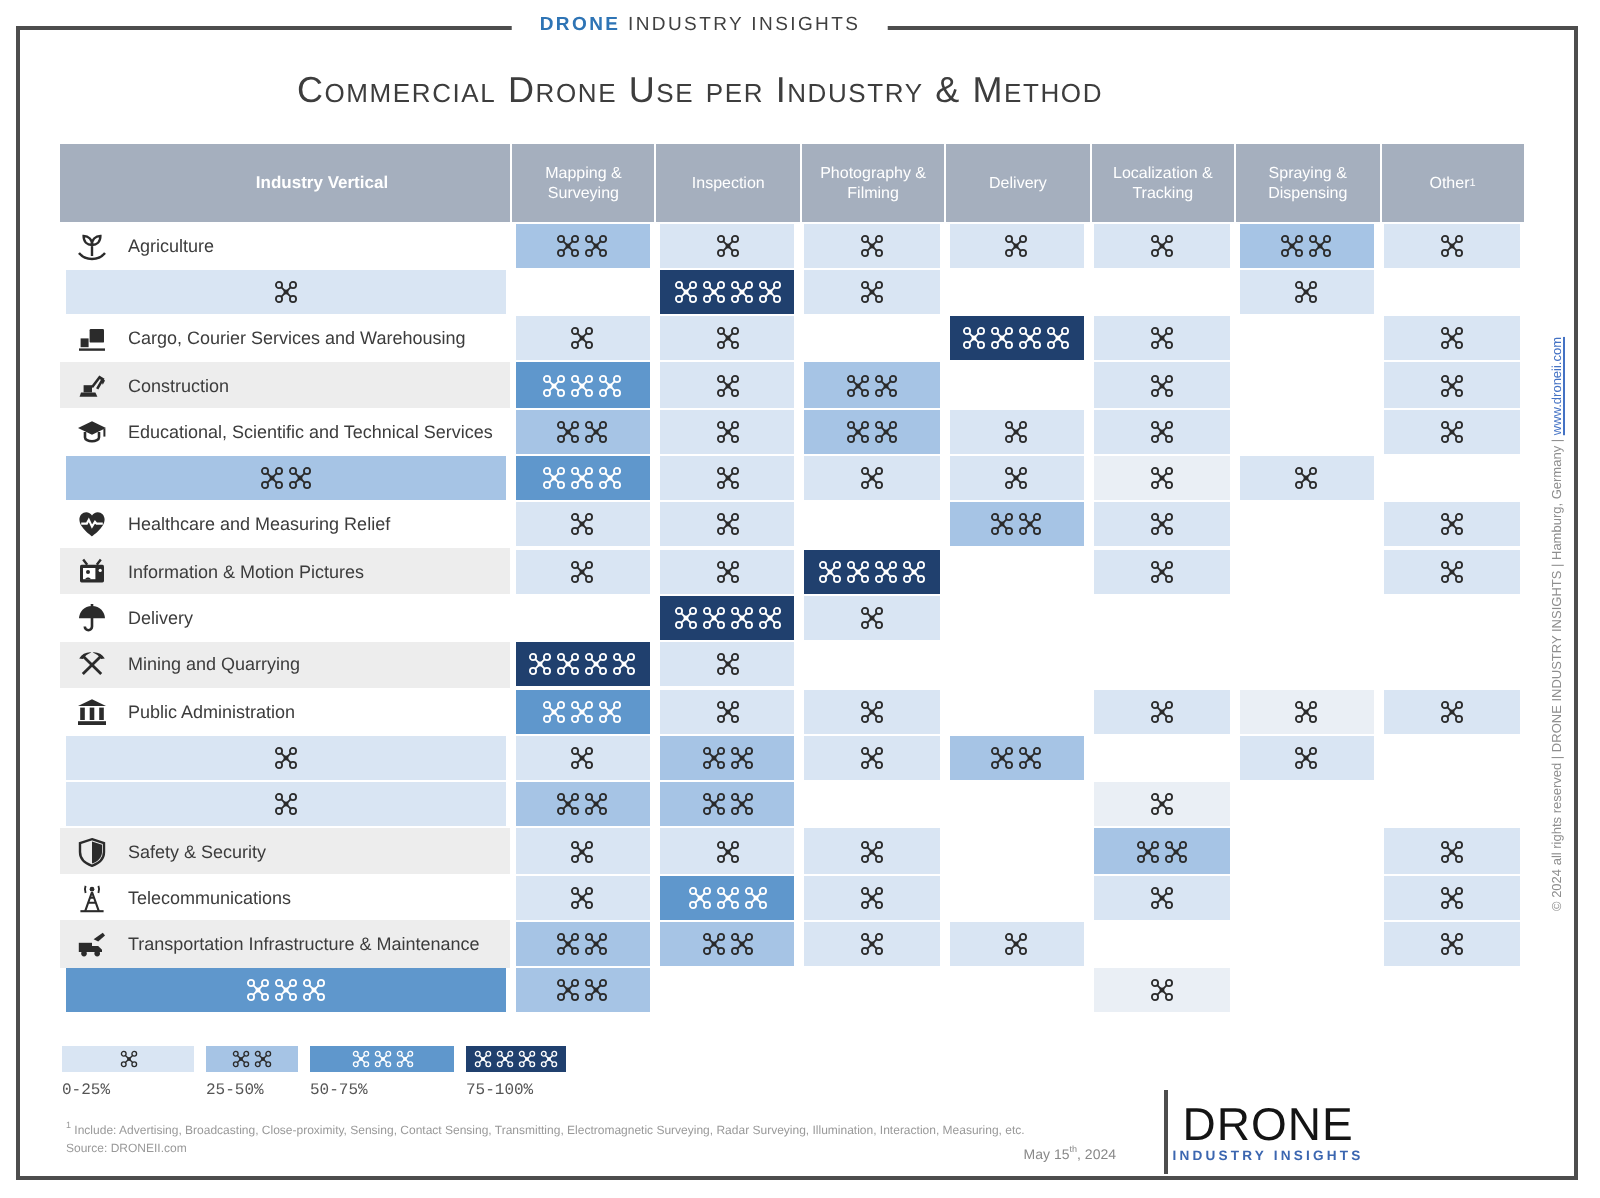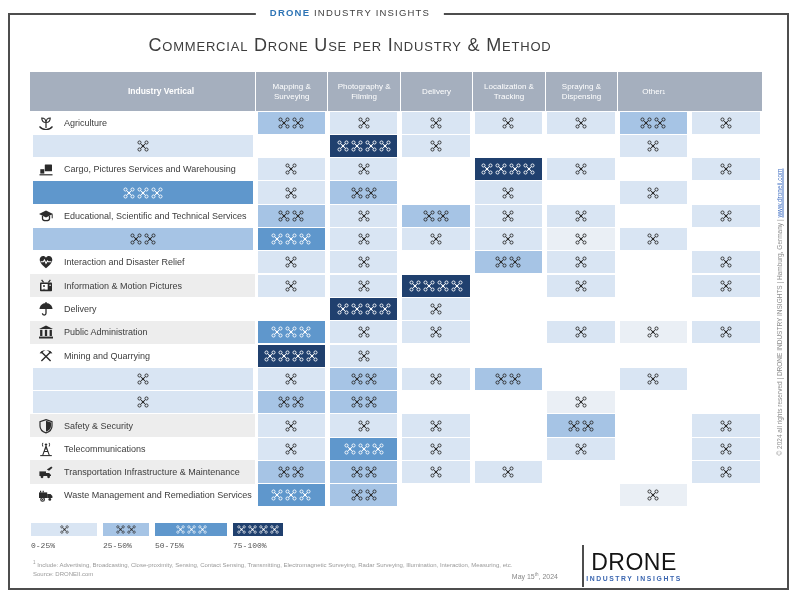--- a/index.html
+++ b/index.html
@@ -75,20 +75,21 @@
     <span class="hl">DRONE</span><span> INDUSTRY INSIGHTS</span>
   </div>
 
   <div class="title">Commercial Drone Use per Industry &amp; Method</div>
 
   <div class="matrix" id="matrix">
       <div class="mrow head">
         <div class="hcell hcorner">Industry Vertical</div>
         <div class="hcell">Mapping &amp;
 Surveying</div>
+        <div class="hcell">Inspection</div>
         <div class="hcell">Photography &amp;
 Filming</div>
         <div class="hcell">Delivery</div>
         <div class="hcell">Localization &amp;
 Tracking</div>
         <div class="hcell">Spraying &amp;
 Dispensing</div>
         <div class="hcell">Other<sup>1</sup></div>
       </div>
       <div class="mrow">
@@ -313,21 +314,21 @@
       </div>
       <div class="mrow">
         <div class="labelcell">
           <span class="rowicon">
             <svg width="16" height="16" viewBox="0 0 16 16">
               <rect x="6.8" y="3.5" width="7.2" height="6.8" rx="0.6" fill="#2b2b2b"></rect>
               <rect x="2.3" y="8.2" width="4" height="4.4" fill="#2b2b2b"></rect>
               <path d="M1.5 13.8h13" stroke="#2b2b2b" stroke-width="1.2"></path>
             </svg>
           </span>
-          <span>Cargo, Pictures Services and Warehousing</span>
+          <span>Cargo, Courier Services and Warehousing</span>
         </div>
         <div class="vcell">
           <div class="blk" style="background: rgb(217, 229, 243);">
             <svg width="12" height="12" viewBox="0 0 24 24">
               <g fill="none" stroke="#2b2b2b" stroke-width="1.8">
                 <circle cx="5" cy="5" r="3.1"></circle>
                 <circle cx="19" cy="5" r="3.1"></circle>
                 <circle cx="5" cy="19" r="3.1"></circle>
                 <circle cx="19" cy="19" r="3.1"></circle>
                 <path d="M7.2 7.2 16.8 16.8M16.8 7.2 7.2 16.8"></path>
@@ -419,20 +420,31 @@
                 <circle cx="5" cy="19" r="3.1"></circle>
                 <circle cx="19" cy="19" r="3.1"></circle>
                 <path d="M7.2 7.2 16.8 16.8M16.8 7.2 7.2 16.8"></path>
               </g>
               <rect x="9.6" y="9.6" width="4.8" height="4.8" fill="#2b2b2b"></rect>
             </svg>
           </div>
         </div>
       </div>
       <div class="mrow">
+        <div class="labelcell">
+          <span class="rowicon">
+            <svg width="16" height="16" viewBox="0 0 16 16">
+              <path d="M2.5 11.2h7.2l1 2.2H1.8Z" fill="#2b2b2b"></path>
+              <rect x="3.8" y="7.6" width="4.2" height="3.6" fill="#2b2b2b"></rect>
+              <path d="M8 8.6l3.8-5 1.6 1-2.8 4.8" fill="none" stroke="#2b2b2b" stroke-width="1.3"></path>
+              <path d="M11.8 3.6l2.7 1.6-1.1 2.2Z" fill="#2b2b2b"></path>
+            </svg>
+          </span>
+          <span>Construction</span>
+        </div>
         <div class="vcell">
           <div class="blk" style="background: rgb(95, 151, 204);">
             <svg width="12" height="12" viewBox="0 0 24 24">
               <g fill="none" stroke="#ffffff" stroke-width="1.8">
                 <circle cx="5" cy="5" r="3.1"></circle>
                 <circle cx="19" cy="5" r="3.1"></circle>
                 <circle cx="5" cy="19" r="3.1"></circle>
                 <circle cx="19" cy="19" r="3.1"></circle>
                 <path d="M7.2 7.2 16.8 16.8M16.8 7.2 7.2 16.8"></path>
               </g>
@@ -777,21 +789,21 @@
         </div>
       </div>
       <div class="mrow">
         <div class="labelcell">
           <span class="rowicon">
             <svg width="16" height="16" viewBox="0 0 16 16">
               <path d="M8 14.2S1.7 10 1.7 5.8C1.7 3.6 3.3 2.1 5.1 2.1 6.3 2.1 7.5 2.8 8 3.8 8.5 2.8 9.7 2.1 10.9 2.1c1.8 0 3.4 1.5 3.4 3.7C14.3 10 8 14.2 8 14.2Z" fill="#2b2b2b"></path>
               <path d="M2.6 7.8h2.8l1-1.9 1.6 3.4 1.5-2.4.8 0.9h3.1" stroke="#fff" fill="none" stroke-width="1.05"></path>
             </svg>
           </span>
-          <span>Interaction and Disaster Relief</span>
+          <span>Healthcare and Measuring Relief</span>
         </div>
         <div class="vcell">
           <div class="blk" style="background: rgb(217, 229, 243);">
             <svg width="12" height="12" viewBox="0 0 24 24">
               <g fill="none" stroke="#2b2b2b" stroke-width="1.8">
                 <circle cx="5" cy="5" r="3.1"></circle>
                 <circle cx="19" cy="5" r="3.1"></circle>
                 <circle cx="5" cy="19" r="3.1"></circle>
                 <circle cx="19" cy="19" r="3.1"></circle>
                 <path d="M7.2 7.2 16.8 16.8M16.8 7.2 7.2 16.8"></path>
@@ -1058,20 +1070,95 @@
         </div>
         <div class="vcell"></div>
         <div class="vcell"></div>
         <div class="vcell"></div>
         <div class="vcell"></div>
       </div>
       <div class="mrow">
         <div class="labelcell">
           <span class="rowicon">
             <svg width="16" height="16" viewBox="0 0 16 16">
+              <path d="M3.2 3.8L12.6 13M12.8 3.8L3.4 13" stroke="#2b2b2b" stroke-width="1.4"></path>
+              <path d="M1.6 5.2C3 3.1 5.1 2 7.6 2.2 5.9 2.9 4.5 3.9 3.4 5.5Z" fill="#2b2b2b"></path>
+              <path d="M14.4 5.2C13 3.1 10.9 2 8.4 2.2c1.7.7 3.1 1.7 4.2 3.3Z" fill="#2b2b2b"></path>
+            </svg>
+          </span>
+          <span>Mining and Quarrying</span>
+        </div>
+        <div class="vcell">
+          <div class="blk" style="background: rgb(32, 64, 110);">
+            <svg width="12" height="12" viewBox="0 0 24 24">
+              <g fill="none" stroke="#ffffff" stroke-width="1.8">
+                <circle cx="5" cy="5" r="3.1"></circle>
+                <circle cx="19" cy="5" r="3.1"></circle>
+                <circle cx="5" cy="19" r="3.1"></circle>
+                <circle cx="19" cy="19" r="3.1"></circle>
+                <path d="M7.2 7.2 16.8 16.8M16.8 7.2 7.2 16.8"></path>
+              </g>
+              <rect x="9.6" y="9.6" width="4.8" height="4.8" fill="#ffffff"></rect>
+            </svg>
+            <svg width="12" height="12" viewBox="0 0 24 24">
+              <g fill="none" stroke="#ffffff" stroke-width="1.8">
+                <circle cx="5" cy="5" r="3.1"></circle>
+                <circle cx="19" cy="5" r="3.1"></circle>
+                <circle cx="5" cy="19" r="3.1"></circle>
+                <circle cx="19" cy="19" r="3.1"></circle>
+                <path d="M7.2 7.2 16.8 16.8M16.8 7.2 7.2 16.8"></path>
+              </g>
+              <rect x="9.6" y="9.6" width="4.8" height="4.8" fill="#ffffff"></rect>
+            </svg>
+            <svg width="12" height="12" viewBox="0 0 24 24">
+              <g fill="none" stroke="#ffffff" stroke-width="1.8">
+                <circle cx="5" cy="5" r="3.1"></circle>
+                <circle cx="19" cy="5" r="3.1"></circle>
+                <circle cx="5" cy="19" r="3.1"></circle>
+                <circle cx="19" cy="19" r="3.1"></circle>
+                <path d="M7.2 7.2 16.8 16.8M16.8 7.2 7.2 16.8"></path>
+              </g>
+              <rect x="9.6" y="9.6" width="4.8" height="4.8" fill="#ffffff"></rect>
+            </svg>
+            <svg width="12" height="12" viewBox="0 0 24 24">
+              <g fill="none" stroke="#ffffff" stroke-width="1.8">
+                <circle cx="5" cy="5" r="3.1"></circle>
+                <circle cx="19" cy="5" r="3.1"></circle>
+                <circle cx="5" cy="19" r="3.1"></circle>
+                <circle cx="19" cy="19" r="3.1"></circle>
+                <path d="M7.2 7.2 16.8 16.8M16.8 7.2 7.2 16.8"></path>
+              </g>
+              <rect x="9.6" y="9.6" width="4.8" height="4.8" fill="#ffffff"></rect>
+            </svg>
+          </div>
+        </div>
+        <div class="vcell">
+          <div class="blk" style="background: rgb(217, 229, 243);">
+            <svg width="12" height="12" viewBox="0 0 24 24">
+              <g fill="none" stroke="#2b2b2b" stroke-width="1.8">
+                <circle cx="5" cy="5" r="3.1"></circle>
+                <circle cx="19" cy="5" r="3.1"></circle>
+                <circle cx="5" cy="19" r="3.1"></circle>
+                <circle cx="19" cy="19" r="3.1"></circle>
+                <path d="M7.2 7.2 16.8 16.8M16.8 7.2 7.2 16.8"></path>
+              </g>
+              <rect x="9.6" y="9.6" width="4.8" height="4.8" fill="#2b2b2b"></rect>
+            </svg>
+          </div>
+        </div>
+        <div class="vcell"></div>
+        <div class="vcell"></div>
+        <div class="vcell"></div>
+        <div class="vcell"></div>
+        <div class="vcell"></div>
+      </div>
+      <div class="mrow">
+        <div class="labelcell">
+          <span class="rowicon">
+            <svg width="16" height="16" viewBox="0 0 16 16">
               <path d="M8 1.6L15 5H1Z" fill="#2b2b2b"></path>
               <rect x="2.1" y="5.8" width="2.3" height="6.2" fill="#2b2b2b"></rect>
               <rect x="6.85" y="5.8" width="2.3" height="6.2" fill="#2b2b2b"></rect>
               <rect x="11.6" y="5.8" width="2.3" height="6.2" fill="#2b2b2b"></rect>
               <rect x="1" y="12.6" width="14" height="1.9" fill="#2b2b2b"></rect>
             </svg>
           </span>
           <span>Public Administration</span>
         </div>
         <div class="vcell">
@@ -1172,95 +1259,20 @@
                 <circle cx="5" cy="5" r="3.1"></circle>
                 <circle cx="19" cy="5" r="3.1"></circle>
                 <circle cx="5" cy="19" r="3.1"></circle>
                 <circle cx="19" cy="19" r="3.1"></circle>
                 <path d="M7.2 7.2 16.8 16.8M16.8 7.2 7.2 16.8"></path>
               </g>
               <rect x="9.6" y="9.6" width="4.8" height="4.8" fill="#2b2b2b"></rect>
             </svg>
           </div>
         </div>
-      </div>
-      <div class="mrow">
-        <div class="labelcell">
-          <span class="rowicon">
-            <svg width="16" height="16" viewBox="0 0 16 16">
-              <path d="M3.2 3.8L12.6 13M12.8 3.8L3.4 13" stroke="#2b2b2b" stroke-width="1.4"></path>
-              <path d="M1.6 5.2C3 3.1 5.1 2 7.6 2.2 5.9 2.9 4.5 3.9 3.4 5.5Z" fill="#2b2b2b"></path>
-              <path d="M14.4 5.2C13 3.1 10.9 2 8.4 2.2c1.7.7 3.1 1.7 4.2 3.3Z" fill="#2b2b2b"></path>
-            </svg>
-          </span>
-          <span>Mining and Quarrying</span>
-        </div>
-        <div class="vcell">
-          <div class="blk" style="background: rgb(32, 64, 110);">
-            <svg width="12" height="12" viewBox="0 0 24 24">
-              <g fill="none" stroke="#ffffff" stroke-width="1.8">
-                <circle cx="5" cy="5" r="3.1"></circle>
-                <circle cx="19" cy="5" r="3.1"></circle>
-                <circle cx="5" cy="19" r="3.1"></circle>
-                <circle cx="19" cy="19" r="3.1"></circle>
-                <path d="M7.2 7.2 16.8 16.8M16.8 7.2 7.2 16.8"></path>
-              </g>
-              <rect x="9.6" y="9.6" width="4.8" height="4.8" fill="#ffffff"></rect>
-            </svg>
-            <svg width="12" height="12" viewBox="0 0 24 24">
-              <g fill="none" stroke="#ffffff" stroke-width="1.8">
-                <circle cx="5" cy="5" r="3.1"></circle>
-                <circle cx="19" cy="5" r="3.1"></circle>
-                <circle cx="5" cy="19" r="3.1"></circle>
-                <circle cx="19" cy="19" r="3.1"></circle>
-                <path d="M7.2 7.2 16.8 16.8M16.8 7.2 7.2 16.8"></path>
-              </g>
-              <rect x="9.6" y="9.6" width="4.8" height="4.8" fill="#ffffff"></rect>
-            </svg>
-            <svg width="12" height="12" viewBox="0 0 24 24">
-              <g fill="none" stroke="#ffffff" stroke-width="1.8">
-                <circle cx="5" cy="5" r="3.1"></circle>
-                <circle cx="19" cy="5" r="3.1"></circle>
-                <circle cx="5" cy="19" r="3.1"></circle>
-                <circle cx="19" cy="19" r="3.1"></circle>
-                <path d="M7.2 7.2 16.8 16.8M16.8 7.2 7.2 16.8"></path>
-              </g>
-              <rect x="9.6" y="9.6" width="4.8" height="4.8" fill="#ffffff"></rect>
-            </svg>
-            <svg width="12" height="12" viewBox="0 0 24 24">
-              <g fill="none" stroke="#ffffff" stroke-width="1.8">
-                <circle cx="5" cy="5" r="3.1"></circle>
-                <circle cx="19" cy="5" r="3.1"></circle>
-                <circle cx="5" cy="19" r="3.1"></circle>
-                <circle cx="19" cy="19" r="3.1"></circle>
-                <path d="M7.2 7.2 16.8 16.8M16.8 7.2 7.2 16.8"></path>
-              </g>
-              <rect x="9.6" y="9.6" width="4.8" height="4.8" fill="#ffffff"></rect>
-            </svg>
-          </div>
-        </div>
-        <div class="vcell">
-          <div class="blk" style="background: rgb(217, 229, 243);">
-            <svg width="12" height="12" viewBox="0 0 24 24">
-              <g fill="none" stroke="#2b2b2b" stroke-width="1.8">
-                <circle cx="5" cy="5" r="3.1"></circle>
-                <circle cx="19" cy="5" r="3.1"></circle>
-                <circle cx="5" cy="19" r="3.1"></circle>
-                <circle cx="19" cy="19" r="3.1"></circle>
-                <path d="M7.2 7.2 16.8 16.8M16.8 7.2 7.2 16.8"></path>
-              </g>
-              <rect x="9.6" y="9.6" width="4.8" height="4.8" fill="#2b2b2b"></rect>
-            </svg>
-          </div>
-        </div>
-        <div class="vcell"></div>
-        <div class="vcell"></div>
-        <div class="vcell"></div>
-        <div class="vcell"></div>
-        <div class="vcell"></div>
       </div>
       <div class="mrow">
         <div class="vcell">
           <div class="blk" style="background: rgb(217, 229, 243);">
             <svg width="12" height="12" viewBox="0 0 24 24">
               <g fill="none" stroke="#2b2b2b" stroke-width="1.8">
                 <circle cx="5" cy="5" r="3.1"></circle>
                 <circle cx="19" cy="5" r="3.1"></circle>
                 <circle cx="5" cy="19" r="3.1"></circle>
                 <circle cx="19" cy="19" r="3.1"></circle>
@@ -1741,33 +1753,20 @@
                 <circle cx="5" cy="19" r="3.1"></circle>
                 <circle cx="19" cy="19" r="3.1"></circle>
                 <path d="M7.2 7.2 16.8 16.8M16.8 7.2 7.2 16.8"></path>
               </g>
               <rect x="9.6" y="9.6" width="4.8" height="4.8" fill="#2b2b2b"></rect>
             </svg>
           </div>
         </div>
       </div>
       <div class="mrow">
-        <div class="labelcell">
-          <span class="rowicon">
-            <svg width="16" height="16" viewBox="0 0 16 16">
-              <rect x="1" y="5.4" width="8.2" height="5.6" fill="#2b2b2b"></rect>
-              <path d="M9.2 6.9h3.3l1.9 2.1v2H9.2Z" fill="#2b2b2b"></path>
-              <circle cx="4.6" cy="12.4" r="1.8" fill="none" stroke="#2b2b2b" stroke-width="1.2"></circle>
-              <circle cx="4.6" cy="12.4" r="0.6" fill="#2b2b2b"></circle>
-              <circle cx="11.8" cy="12.4" r="1.4" fill="#2b2b2b"></circle>
-              <path d="M2.6 3.7v1.7M5.2 3.7v1.7" stroke="#2b2b2b" stroke-width="1.2"></path>
-            </svg>
-          </span>
-          <span>Waste Management and Remediation Services</span>
-        </div>
         <div class="vcell">
           <div class="blk" style="background: rgb(95, 151, 204);">
             <svg width="12" height="12" viewBox="0 0 24 24">
               <g fill="none" stroke="#ffffff" stroke-width="1.8">
                 <circle cx="5" cy="5" r="3.1"></circle>
                 <circle cx="19" cy="5" r="3.1"></circle>
                 <circle cx="5" cy="19" r="3.1"></circle>
                 <circle cx="19" cy="19" r="3.1"></circle>
                 <path d="M7.2 7.2 16.8 16.8M16.8 7.2 7.2 16.8"></path>
               </g>

